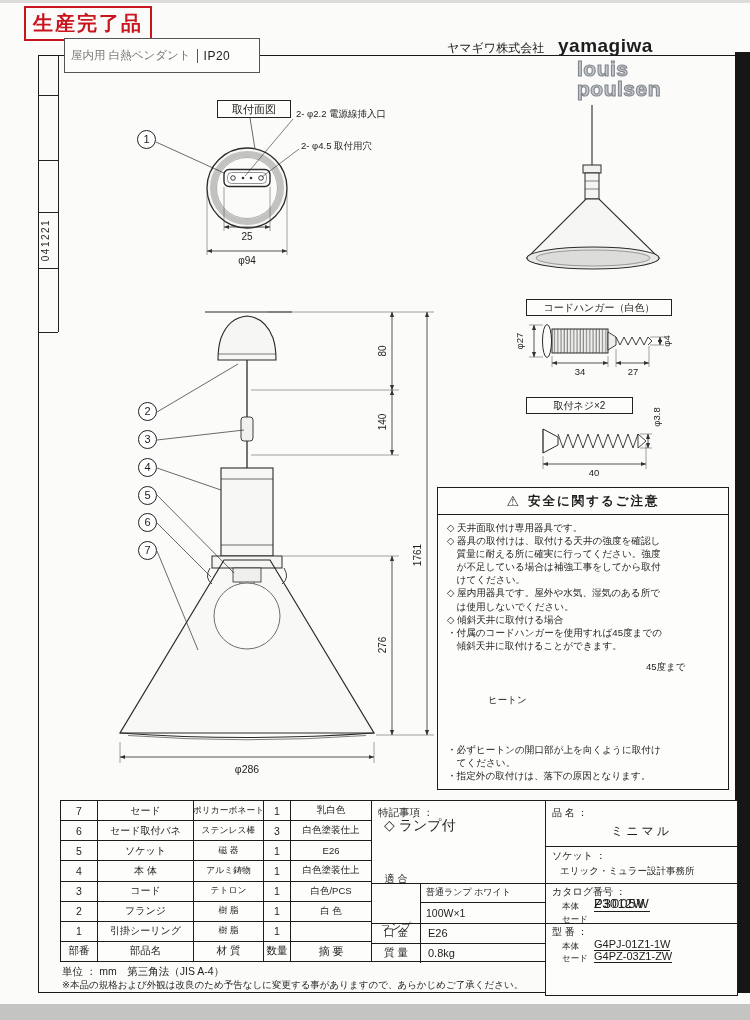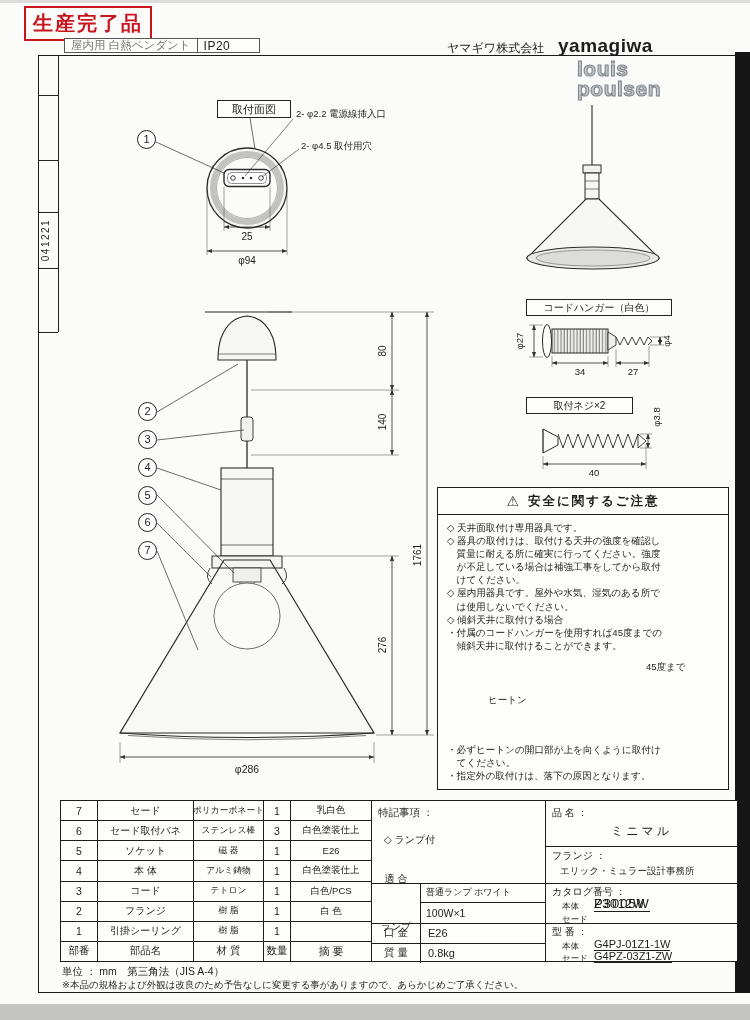--- a/index.html
+++ b/index.html
@@ -27,21 +27,21 @@
   
   .ptable { position:absolute; left:60px; top:800px; width:312px; height:162px; border:1.3px solid #1d1d1d;
             display:flex; flex-direction:column; background:#fdfdfc; }
   .prow { flex:1; display:flex; border-bottom:1px solid #1d1d1d; }
   .prow:last-child { border-bottom:none; }
   .pc { border-right:1px solid #1d1d1d; display:flex; align-items:center; justify-content:center; font-size:10.5px; white-space:nowrap; overflow:hidden; }
   .pc:last-child { border-right:none; }
   .c0 { width:37px; } .c1 { width:96px; font-size:10px; } .c2 { width:70px; font-size:8.8px; } .c3 { width:27px; } .c4 { flex:1; font-size:9.5px; }
   .phead .pc { font-size:10.5px; }
   .mtable { position:absolute; left:371px; top:800px; width:175px; height:162px; border:1.3px solid #1d1d1d; background:#fdfdfc; }
-  .rtable { position:absolute; left:545px; top:800px; width:193px; height:162px; border:1.3px solid #1d1d1d; background:#fdfdfc; }
+  .rtable { position:absolute; left:545px; top:800px; width:193px; height:196px; border:1.3px solid #1d1d1d; background:#fdfdfc; }
   .und { border-bottom:1px solid #1d1d1d; }
   .brand { font-weight:bold; font-size:21px; line-height:19px; color:#c3c6cb; -webkit-text-stroke:1.1px #82868d; letter-spacing:0.5px; }
 </style>
 </head>
 <body>
 
 <div class="page">
 
   <div class="abs" style="left:0;top:0;width:750px;height:3px;background:#dcdcda;"></div>
   <div class="abs" style="left:0;top:1004px;width:750px;height:16px;background:#c4c4c2;"></div>
@@ -193,21 +193,21 @@
       <line x1="530" y1="703" x2="628" y2="714" stroke-width="0.6" marker-end="url(#ar)"></line>
       <line x1="640" y1="688" x2="640" y2="697" stroke-width="0.9"></line>
       <circle cx="640" cy="701" r="4" stroke-width="0.9"></circle>
       <rect x="635" y="706" width="10" height="13" fill="url(#vh)" stroke-width="0.8"></rect>
       <line x1="640" y1="719" x2="640" y2="740" stroke-width="1"></line>
     </g>
   </svg>
 
   <div class="badge">生産完了品</div>
 
-  <div class="labelbox" style="left:64px;top:38px;width:196px;height:15px;justify-content:flex-start;padding-left:6px;border-color:#555;">
+  <div class="labelbox" style="left:64px;top:38px;width:196px;height:35px;justify-content:flex-start;padding-left:6px;border-color:#555;">
     <span style="font-size:11.5px;color:#777;">屋内用 白熱ペンダント</span>
     <span style="font-size:12px;color:#222;border-left:1px solid #555;margin-left:6px;padding-left:6px;letter-spacing:0.5px;">IP20</span>
   </div>
   <div class="t" style="left:447px;top:40px;font-size:12px;">ヤマギワ株式会社</div>
   <div class="t" style="left:558px;top:35px;font-size:19px;font-weight:800;letter-spacing:0.5px;">yamagiwa</div>
   <div class="t brand" style="left:577px;top:59px;">louis</div>
   <div class="t brand" style="left:577px;top:79px;">poulsen</div>
 
   <div class="labelbox" style="left:217px;top:100px;width:74px;height:18px;font-size:11px;">取付面図</div>
   <div class="t" style="left:296px;top:108px;font-size:9.5px;">2- φ2.2  電源線挿入口</div>
@@ -318,42 +318,42 @@
       <div class="pc c0">部番</div>
       <div class="pc c1">部品名</div>
       <div class="pc c2" style="font-size:10.5px;">材 質</div>
       <div class="pc c3">数量</div>
       <div class="pc c4" style="font-size:11px;font-family:Liberation Serif, serif;">摘 要</div>
     </div>
   </div>
 
   <div class="mtable">
     <div class="t" style="left:6px;top:5px;font-size:10.5px;">特記事項 ：</div>
-    <div class="t" style="left:12px;top:32px;font-size:10px;">◇ ランプ付</div>
+    <div class="t" style="left:12px;top:16px;font-size:14px;">◇ ランプ付</div>
     <div class="abs" style="left:0;top:82px;width:100%;border-top:1px solid #1d1d1d;"></div>
     <div class="abs" style="left:48px;top:82px;height:80px;border-left:1px solid #1d1d1d;"></div>
     <div class="abs" style="left:0;top:82px;width:48px;height:40px;display:flex;flex-direction:column;align-items:center;justify-content:center;font-size:10px;line-height:12px;gap:36px;">
       <span>適 合</span>
       <span>ランプ</span>
     </div>
     <div class="abs" style="left:48px;top:82px;width:127px;height:20px;border-bottom:1px solid #1d1d1d;display:flex;align-items:center;padding-left:6px;font-size:9px;">普通ランプ ホワイト</div>
     <div class="abs" style="left:48px;top:102px;width:127px;height:20px;display:flex;align-items:center;padding-left:6px;font-size:10.5px;">100W×1</div>
     <div class="abs" style="left:0;top:122px;width:100%;border-top:1px solid #1d1d1d;"></div>
     <div class="abs" style="left:0;top:122px;width:48px;height:20px;display:flex;align-items:center;justify-content:center;font-size:10.5px;">口 金</div>
     <div class="abs" style="left:48px;top:122px;width:127px;height:20px;display:flex;align-items:center;padding-left:8px;font-size:11px;">E26</div>
     <div class="abs" style="left:0;top:142px;width:100%;border-top:1px solid #1d1d1d;"></div>
     <div class="abs" style="left:0;top:142px;width:48px;height:19px;display:flex;align-items:center;justify-content:center;font-size:10.5px;">質 量</div>
     <div class="abs" style="left:48px;top:142px;width:127px;height:19px;display:flex;align-items:center;padding-left:8px;font-size:11px;">0.8kg</div>
   </div>
 
   <div class="rtable">
     <div class="t" style="left:6px;top:5px;font-size:10px;">品 名 ：</div>
     <div class="abs ctr" style="left:0;top:22px;width:100%;font-size:12px;letter-spacing:3px;">ミニマル</div>
     <div class="abs" style="left:0;top:45px;width:100%;border-top:1px solid #1d1d1d;"></div>
-    <div class="t" style="left:6px;top:48px;font-size:10px;">フランジ ：</div>
+    <div class="t" style="left:6px;top:48px;font-size:10px;">ソケット ：</div>
     <div class="t" style="left:14px;top:64px;font-size:9.5px;">エリック・ミュラー設計事務所</div>
     <div class="abs" style="left:0;top:82px;width:100%;border-top:1px solid #1d1d1d;"></div>
     <div class="t" style="left:6px;top:84px;font-size:10px;">カタログ番号 ：</div>
     <div class="t" style="left:16px;top:100px;font-size:8.5px;">本体</div>
     <div class="t und" style="left:48px;top:95px;font-size:13px;letter-spacing:1px;">P3005W</div>
     <div class="t" style="left:16px;top:113px;font-size:8.5px;">セード</div>
     <div class="t und" style="left:48px;top:96px;font-size:12px;letter-spacing:1px;">Z3012W</div>
     <div class="abs" style="left:0;top:122px;width:100%;border-top:1px solid #1d1d1d;"></div>
     <div class="t" style="left:6px;top:124px;font-size:10px;">型 番 ：</div>
     <div class="t" style="left:16px;top:140px;font-size:8.5px;">本体</div>

